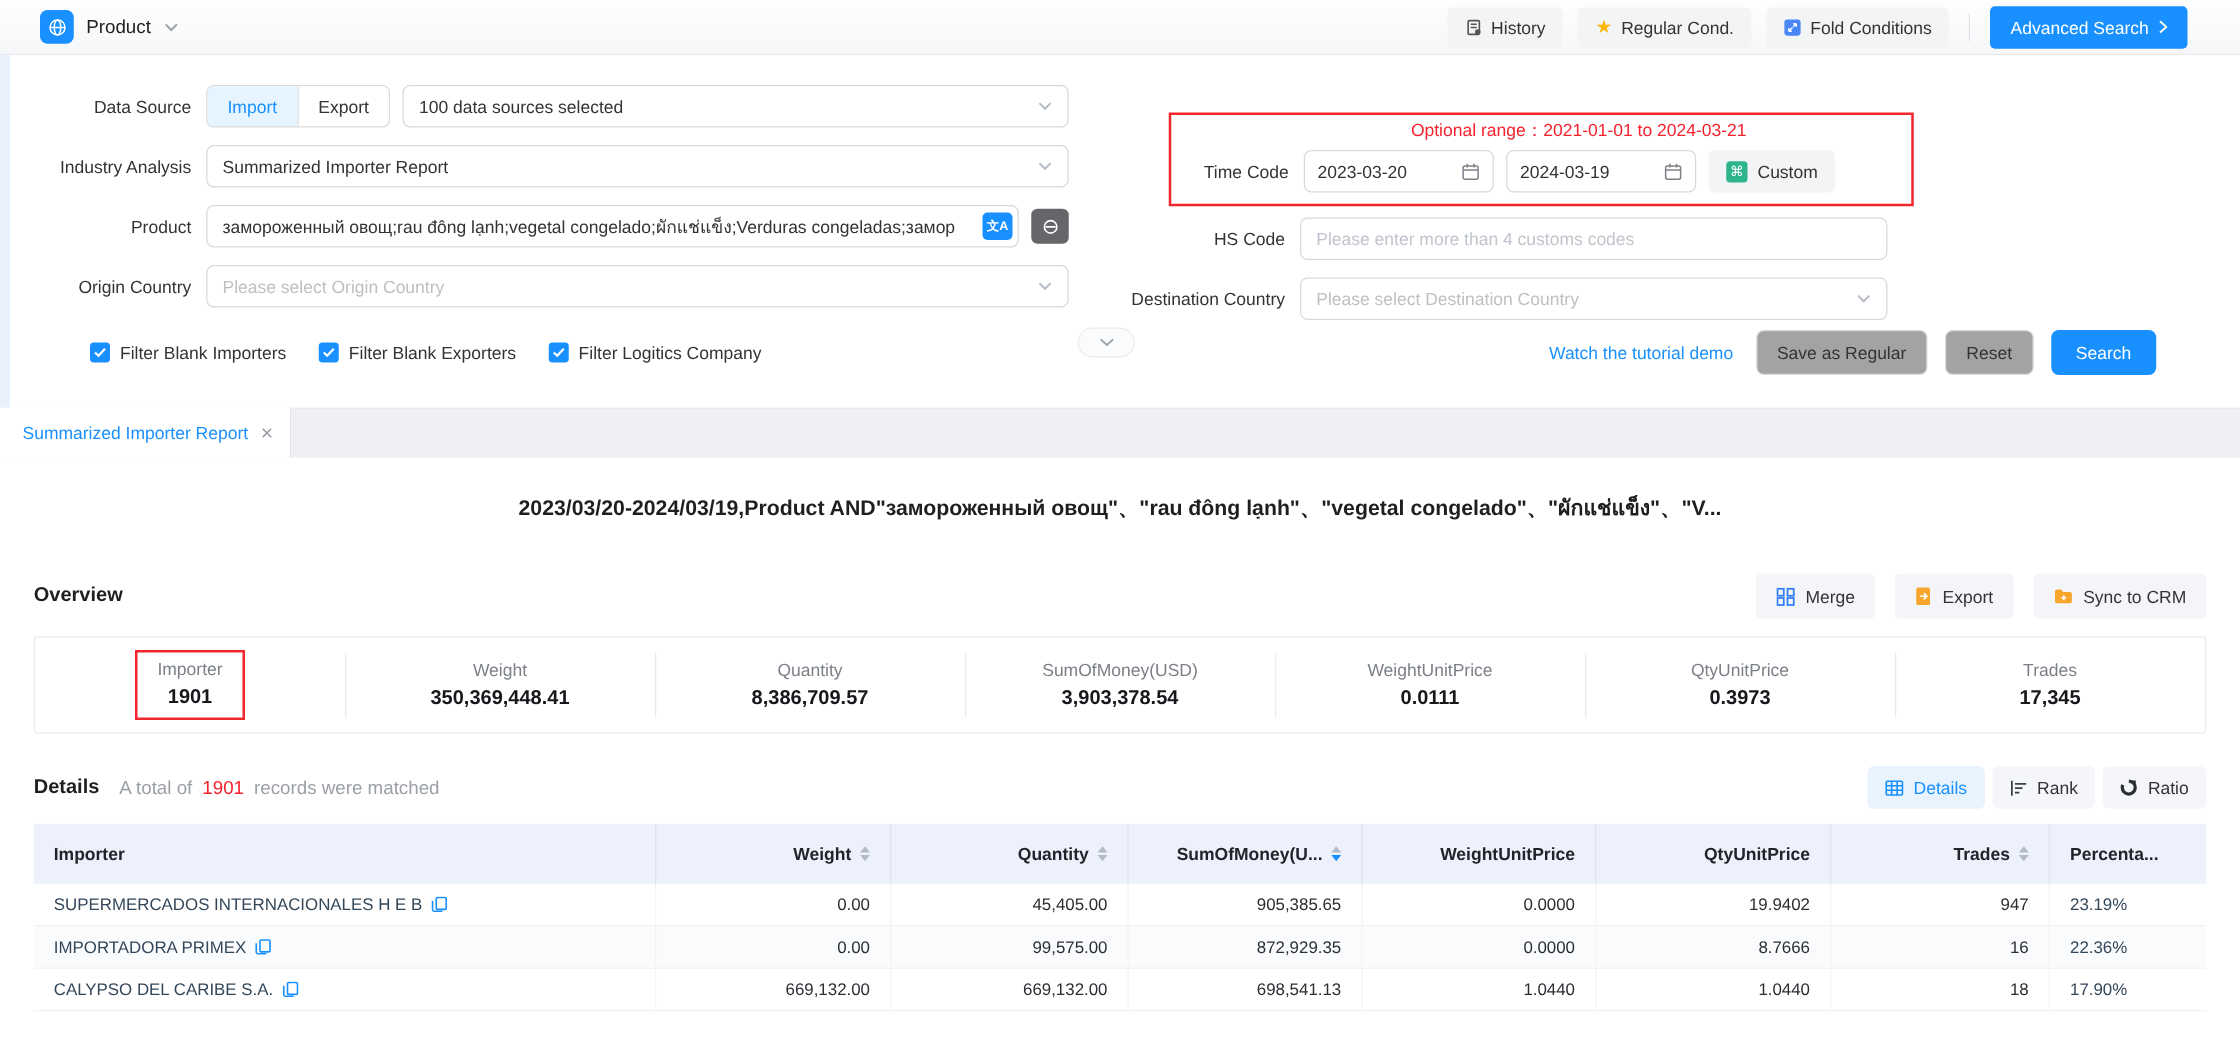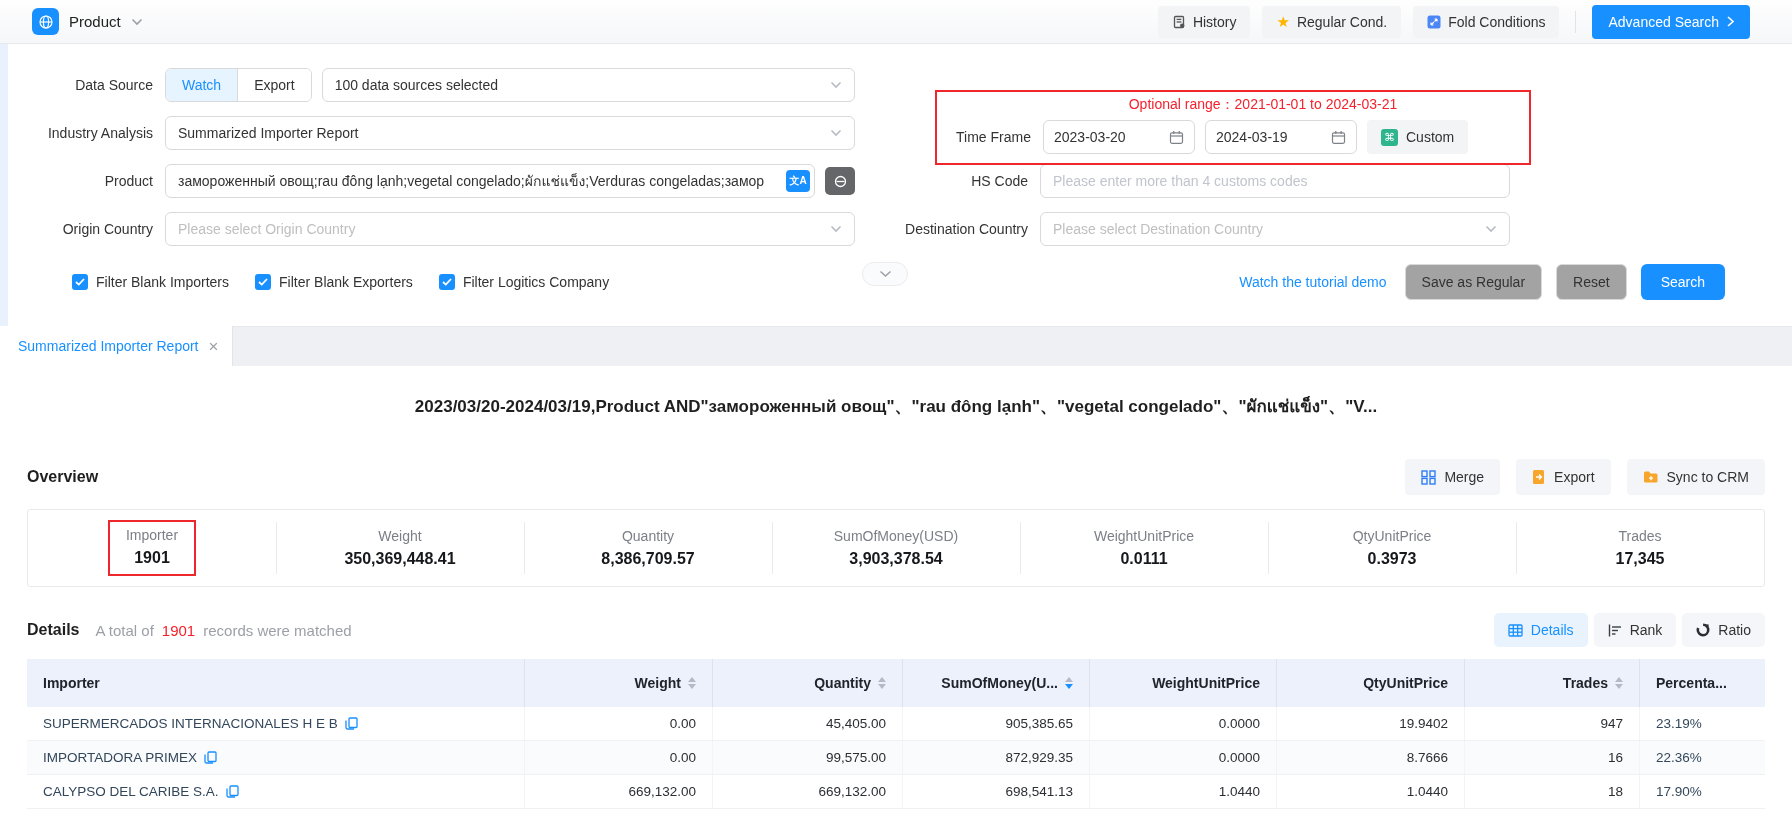--- a/index.html
+++ b/index.html
@@ -35,21 +35,21 @@
   .selectbox .ph { color:#bfbfbf; }
   .inputwrap { position:relative; flex:1; }
   .txt-input { width:100%; height:34px; border:1px solid #d9d9d9; border-radius:6px; padding:0 34px 0 12px;
                font-size:14px; color:#333; font-family:inherit; outline:none; }
   .txt-input.no-ic { padding-right:28px; }
   .txt-input::placeholder { color:#c0c4cc; }
   .translate-ic { position:absolute; right:5px; top:6px; width:24px; height:22px; background:#1890ff; border-radius:4px;
                   color:#fff; font-size:10px; font-weight:bold; display:flex; align-items:center; justify-content:center; cursor:pointer; }
   .dark-ic { width:30px; height:28px; margin-left:10px; background:#64666a; border-radius:5px; display:flex;
              align-items:center; justify-content:center; cursor:pointer; flex:none; }
-  .col-right { position:absolute; left:880px; top:0; width:630px; display:flex; align-items:center; height:34px; }
+  .col-right { position:absolute; left:880px; top:10px; width:630px; display:flex; align-items:center; height:34px; }
   .col-right .f-label { width:160px; }
   .col-right .field-area { flex:1; display:flex; }
 
   
   .tf-cluster { position:absolute; left:935px; top:46px; width:596px; border:2px solid #f0262d; padding:2px 10px 9px 10px; z-index:5; background:transparent; }
   .tf-optional { text-align:center; color:#f5222d; font-size:14px; padding:2px 0 6px 60px; }
   .tf-row { display:flex; align-items:center; }
   .tf-label { width:96px; text-align:right; padding-right:12px; color:#333; flex:none; }
   .date-field { width:152px; height:34px; border:1px solid #d9d9d9; border-radius:6px; background:#fff; display:flex;
                 align-items:center; justify-content:space-between; padding:0 10px; margin-right:10px; font-size:14px; cursor:pointer; }
@@ -175,21 +175,21 @@
     </div>
   </div>
 
   <div class="search-panel">
     <div class="left-sliver"></div>
 
     <div class="form-row">
       <span class="f-label">Data Source</span>
       <div class="fields">
         <div class="seg">
-          <span class="seg-item active">Watch</span>
+          <span class="seg-item active">Import</span>
           <span class="seg-item">Export</span>
         </div>
         <div class="selectbox">
           <span>100 data sources selected</span>
           <svg width="12" height="8" viewBox="0 0 12 8" fill="none" stroke="#b6bcc4" stroke-width="1.6">
               <path d="M1.5 1.5 L6 6 L10.5 1.5"></path>
             </svg>
         </div>
       </div>
     </div>
@@ -285,21 +285,21 @@
         <span class="tutorial-link">Watch the tutorial demo</span>
         <button class="btn-plain">Save as Regular</button>
         <button class="btn-plain">Reset</button>
         <button class="btn-primary">Search</button>
       </span>
     </div>
 
     <div class="tf-cluster">
       <div class="tf-optional">Optional range：2021-01-01 to 2024-03-21</div>
       <div class="tf-row">
-        <span class="tf-label">Time Frame</span>
+        <span class="tf-label">Time Code</span>
         <span class="date-field">
           <span>2023-03-20</span>
           <svg width="15" height="15" viewBox="0 0 15 15" fill="none" stroke="#7d8288" stroke-width="1.2">
             <rect x="1.5" y="2.8" width="12" height="10.5" rx="1.5"></rect>
               <line x1="1.5" y1="6" x2="13.5" y2="6"></line>
               <line x1="4.8" y1="1" x2="4.8" y2="4"></line>
               <line x1="10.2" y1="1" x2="10.2" y2="4"></line>
           </svg>
         </span>
         <span class="date-field">

